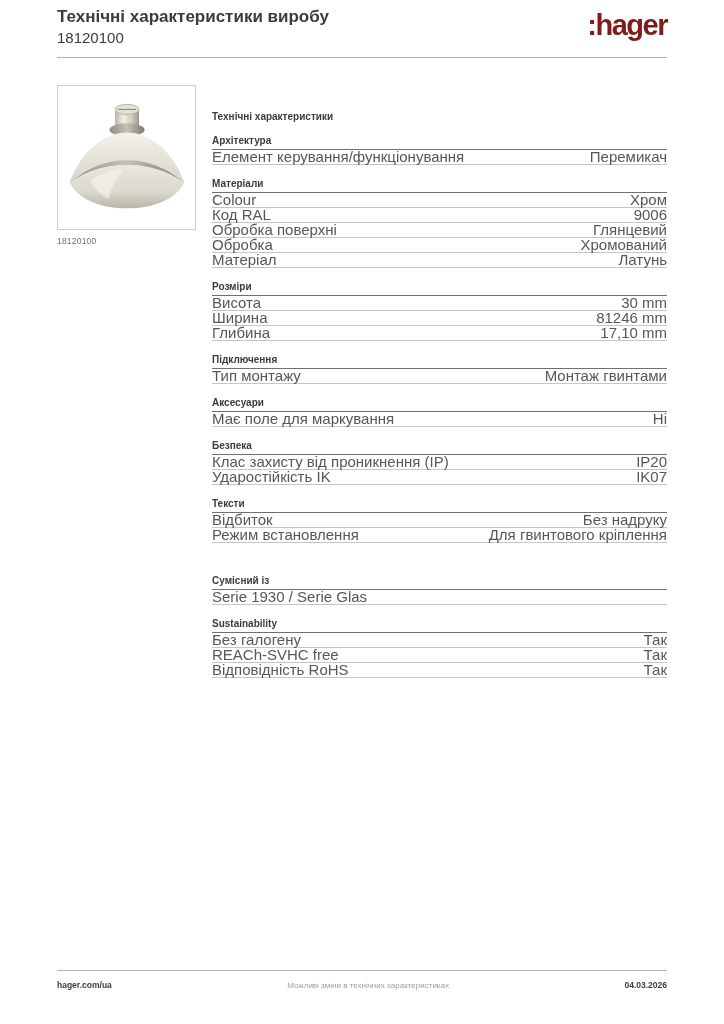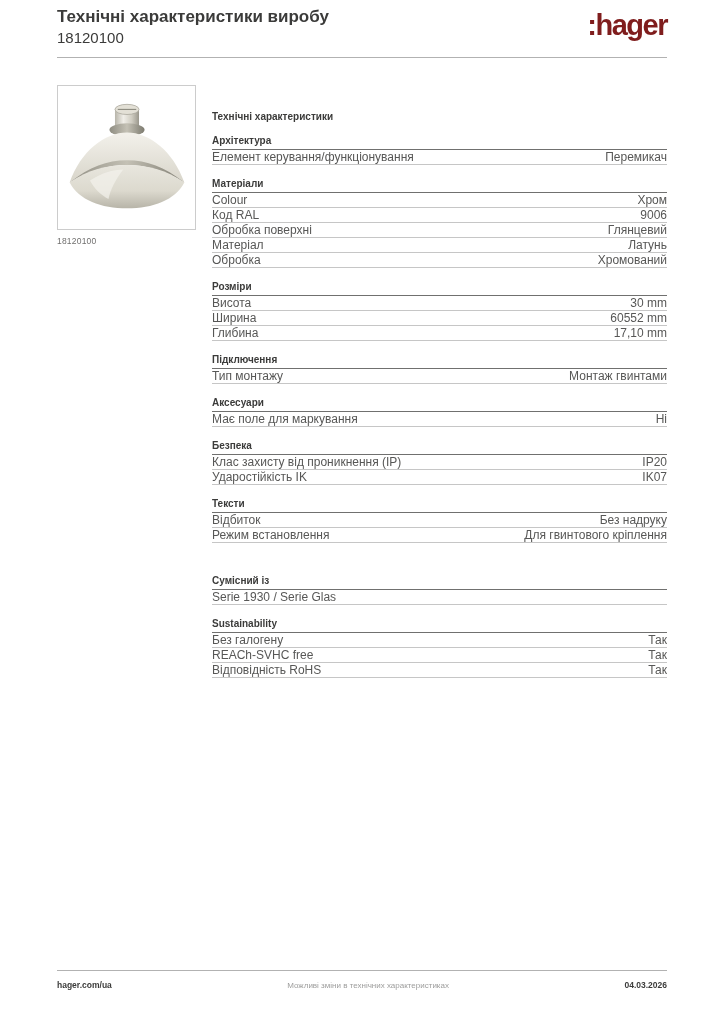--- a/index.html
+++ b/index.html
@@ -42,21 +42,21 @@
   .sections { margin-top:12px; }
   .spec-section { margin-top:13px; }
   .spec-section.gap-before { margin-top:32px; }
   .sec-title {
     font-size:10px; font-weight:bold; color:#3b3b3a;
     line-height:12px; padding-bottom:2px;
     border-bottom:1px solid #70706f;
   }
   .spec-row {
     display:flex; justify-content:space-between; align-items:baseline;
-    font-size:12px; line-height:10px;
+    font-size:15px; line-height:10px;
     padding:2px 0 2px 0;
     border-bottom:1px solid #c6c6c6;
     color:#575756;
   }
   .spec-row .lbl { text-align:left; padding-right:8px; }
   .spec-row .val { text-align:left; white-space:nowrap; }
 
   
   .footer {
     position:absolute; left:57px; right:57px; top:970px;
@@ -152,42 +152,42 @@
     <span class="lbl">Код RAL</span>
     <span class="val">9006</span>
   </div>
 
   <div class="spec-row">
     <span class="lbl">Обробка поверхні</span>
     <span class="val">Глянцевий</span>
   </div>
 
   <div class="spec-row">
+    <span class="lbl">Обробка</span>
+    <span class="val">Хромований</span>
+  </div>
+
+  <div class="spec-row">
     <span class="lbl">Матеріал</span>
     <span class="val">Латунь</span>
   </div>
-
-  <div class="spec-row">
-    <span class="lbl">Обробка</span>
-    <span class="val">Хромований</span>
-  </div>
 </div>
   </section>
 
   <section class="spec-section">
     <h3 class="sec-title">Розміри</h3>
     <div class="rows">
   <div class="spec-row">
     <span class="lbl">Висота</span>
     <span class="val">30 mm</span>
   </div>
 
   <div class="spec-row">
     <span class="lbl">Ширина</span>
-    <span class="val">60552 mm</span>
+    <span class="val">81246 mm</span>
   </div>
 
   <div class="spec-row">
     <span class="lbl">Глибина</span>
     <span class="val">17,10 mm</span>
   </div>
 </div>
   </section>
 
   <section class="spec-section">

